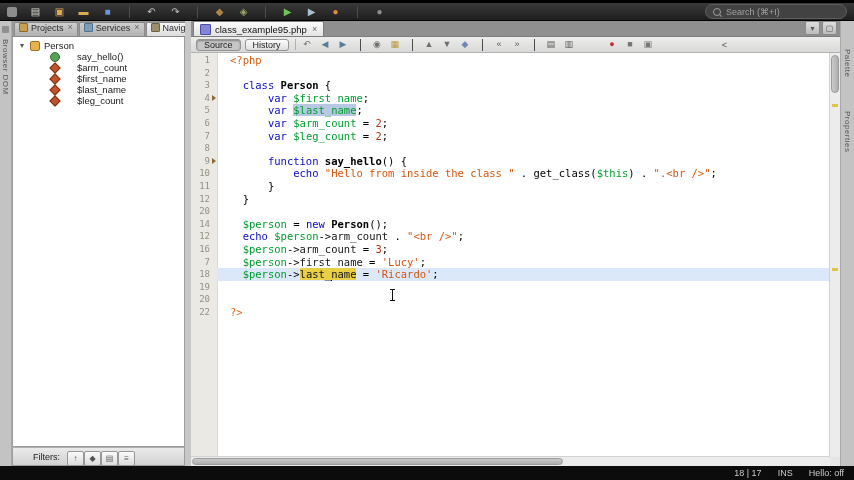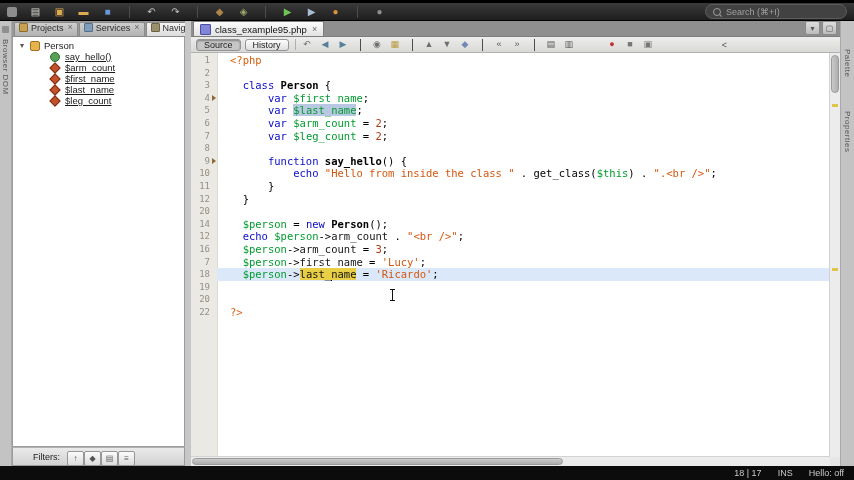--- a/index.html
+++ b/index.html
@@ -41,21 +41,21 @@
         padding:0 4px;gap:3px;white-space:nowrap;}
   .ptab.active{background:linear-gradient(#f3f3f3,#ddd);}
   .pticon{width:7px;height:7px;border-radius:1px;flex:none;}
   .t-projects{background:#c9a052;border:1px solid #8d6c2a;}
   .t-services{background:#7f9cb8;border:1px solid #51708c;}
   .t-navigator{background:#9a8f6a;border:1px solid #6c6244;}
   .tclose{font-size:9px;color:#6a6a6a;margin-left:1px;line-height:9px;}
   .navtree{flex:1;background:#fff;border:1px solid #9c9c9c;border-top:none;overflow:hidden;padding-top:3px;}
   .nav-row{display:flex;align-items:center;height:11px;font-size:9.5px;color:#1b1b1b;}
   .nav-row.root{padding-left:5px;gap:4px;}
-  .nav-row.child{padding-left:37px;gap:5px;text-decoration:underline;}
+  .nav-row.child{padding-left:37px;gap:17px;}
   .expander{font-size:8px;color:#555;width:8px;text-align:center;line-height:8px;}
   .nic{display:inline-block;flex:none;}
   .nic.class{width:8px;height:8px;background:#e8b24c;border:1px solid #9c7322;border-radius:2px;}
   .nic.method{width:8px;height:8px;background:#57a157;border:1px solid #336f30;border-radius:50%;}
   .nic.field{width:6px;height:6px;background:#c2522c;border:1px solid #7e2f12;transform:rotate(45deg);margin:0 1px;}
   .filterbar{height:17px;background:linear-gradient(#eaeaea,#d2d2d2);border:1px solid #9c9c9c;
              border-top:1px solid #b2b2b2;display:flex;align-items:center;padding:0 20px;gap:3px;flex:none;}
   .filters-label{font-size:9px;color:#1e1e1e;margin-right:4px;}
   .fbtn{width:15px;height:13px;border:1px solid #979797;border-radius:2px;
         background:linear-gradient(#fbfbfb,#dcdcdc);font-size:8px;color:#555;

